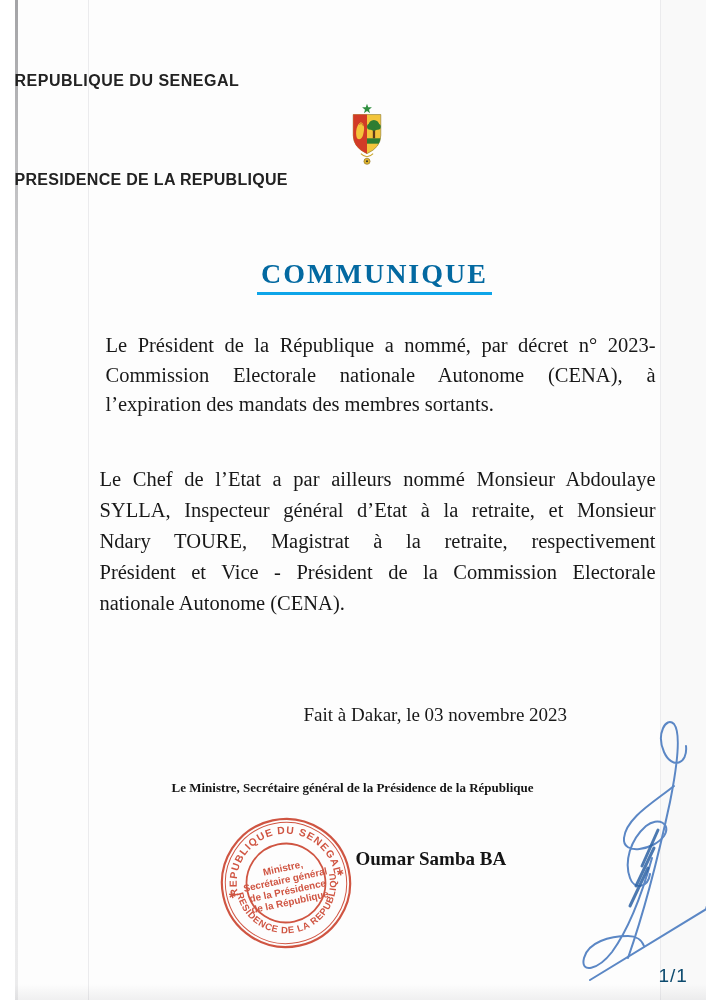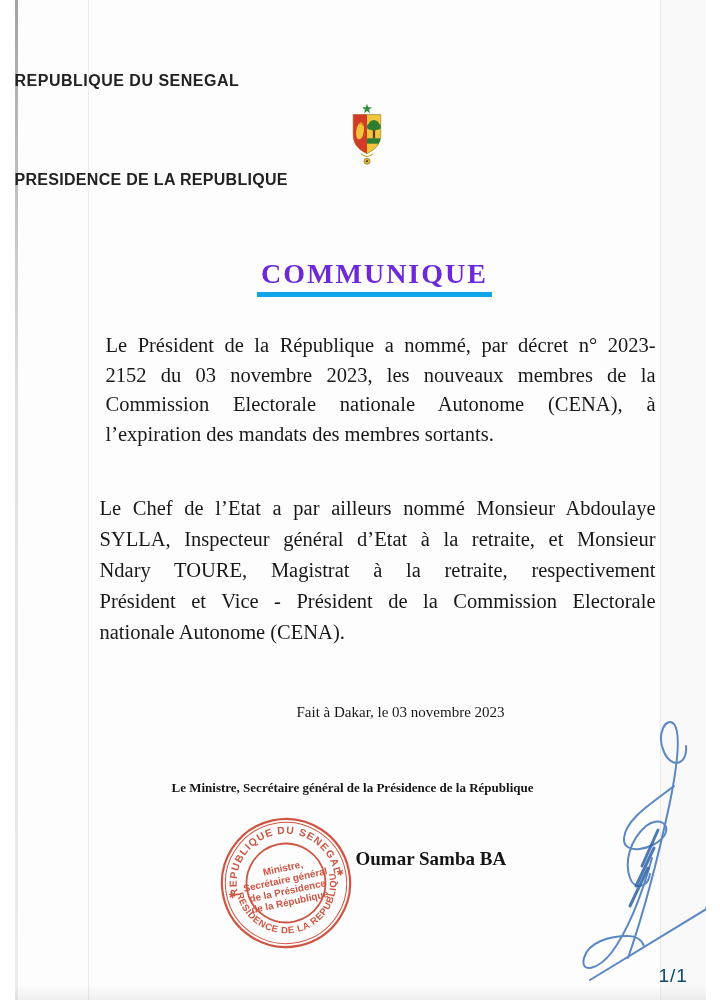--- a/index.html
+++ b/index.html
@@ -21,30 +21,30 @@
     font-family:"Liberation Sans", sans-serif;font-weight:bold;font-size:16px;
     letter-spacing:.5px;color:#222;}
   .arms{position:absolute;left:329px;top:103px;}
   .institution{position:absolute;left:0;top:171px;width:720px;
     font-family:"Liberation Sans", sans-serif;font-weight:bold;font-size:16px;
     letter-spacing:.3px;color:#222;}
 
   
   .title-wrap{position:absolute;left:0;top:258px;width:720px;text-align:center;}
   .doc-title{display:inline-block;font-weight:bold;font-size:28px;letter-spacing:2px;
-    color:#6d28d9;border-bottom:5px solid #0ea5e9;padding:0 4px 2px 4px;}
+    color:#0369a1;border-bottom:3px solid #0ea5e9;padding:0 4px 2px 4px;}
 
   
   .body-text{position:absolute;left:85px;top:331px;width:556px;font-size:20.5px;color:#181818;}
   .para1{line-height:29.5px;margin-left:6px;}
   .para2{line-height:31px;margin-top:44px;}
   .jline{text-align:justify;text-align-last:justify;}
   .jline-last{text-align:left;text-align-last:left;}
 
-  .dateline{position:absolute;left:282px;top:704px;font-size:15px;color:#181818;}
+  .dateline{position:absolute;left:289px;top:704px;font-size:19px;color:#181818;}
   .signatory-title{position:absolute;left:157px;top:780px;font-size:13px;font-weight:bold;color:#151515;}
   .signatory-name{position:absolute;left:341px;top:848px;font-size:19px;font-weight:bold;color:#151515;}
 
   .stamp{position:absolute;left:202px;top:814px;opacity:.92;}
   .signature{position:absolute;left:555px;top:690px;}
 
   .page-indicator{position:absolute;left:644px;top:965px;
     font-family:"Liberation Sans", sans-serif;font-size:19px;letter-spacing:1px;color:#0c4a6e;}
 </style>
 </head>
@@ -92,21 +92,20 @@
 
   <div class="institution">PRESIDENCE DE LA REPUBLIQUE</div>
 
   <div class="title-wrap">
     <span class="doc-title">COMMUNIQUE</span>
   </div>
 
   <div class="body-text">
     <div class="para1">
       <div class="jline">Le Président de la République a nommé, par décret n° 2023-</div>
-      <div class="jline">2152 du 03 novembre 2023, les nouveaux membres de la</div>
       <div class="jline">Commission Electorale nationale Autonome (CENA), à</div>
       <div class="jline-last">l’expiration des mandats des membres sortants.</div>
     </div>
     <div class="para2">
       <div class="jline">Le Chef de l’Etat a par ailleurs nommé Monsieur Abdoulaye</div>
       <div class="jline">SYLLA, Inspecteur général d’Etat à la retraite, et Monsieur</div>
       <div class="jline">Ndary TOURE, Magistrat à la retraite, respectivement</div>
       <div class="jline">Président et Vice - Président de la Commission Electorale</div>
       <div class="jline-last">nationale Autonome (CENA).</div>
     </div>

